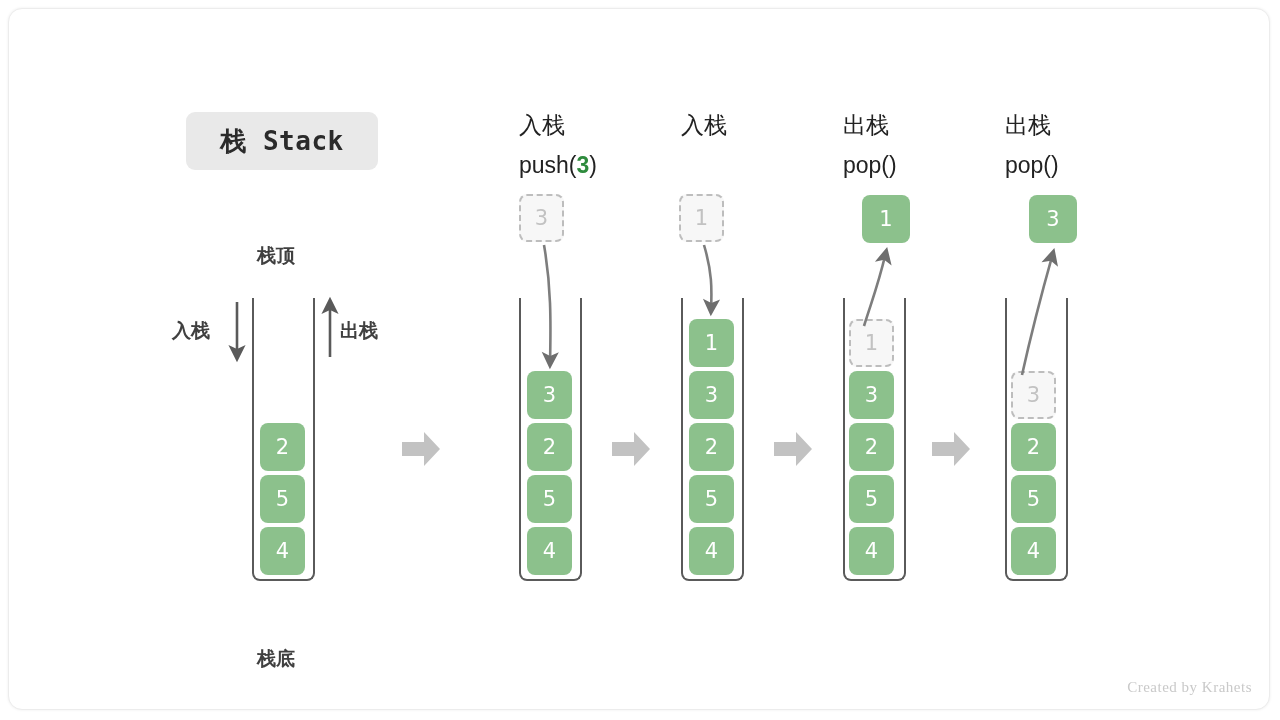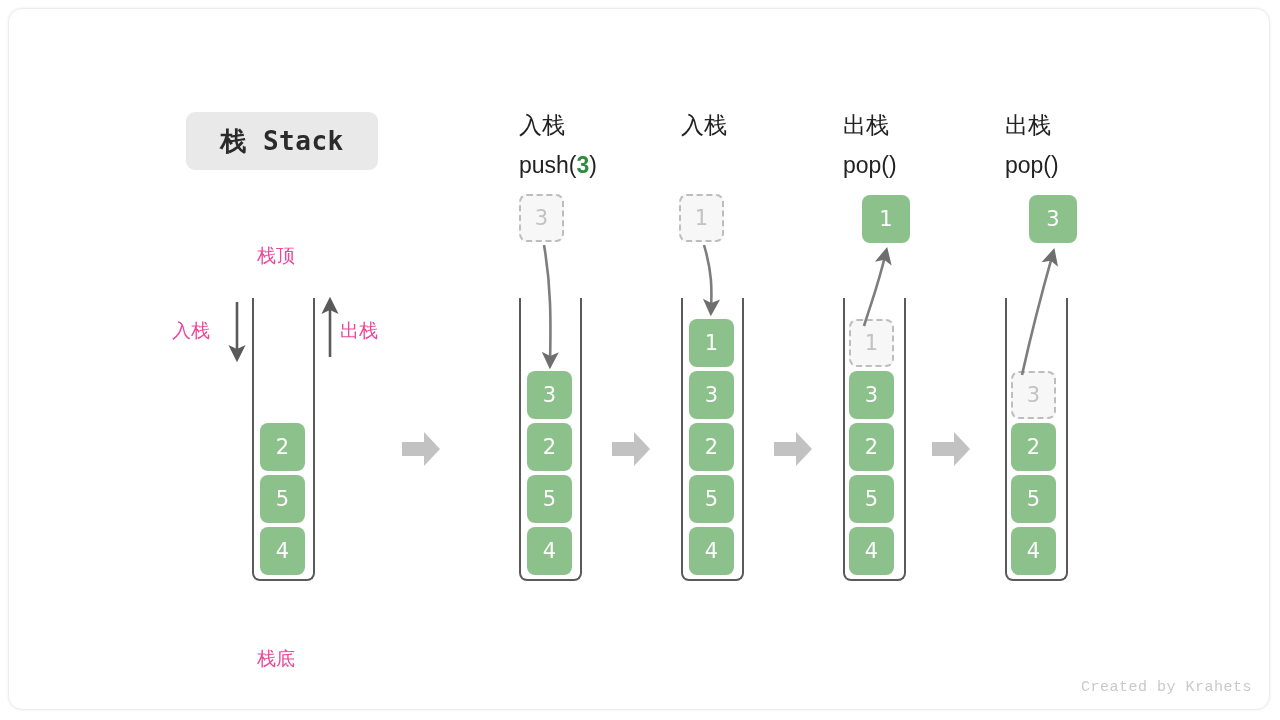--- a/index.html
+++ b/index.html
@@ -46,23 +46,23 @@
     justify-content: center;
     color: #2b2b2b;
     font-size: 26px;
     font-weight: bold;
     letter-spacing: 0.5px;
     font-family: "DejaVu Sans Mono", "Liberation Mono", monospace;
   }
 
   
   .cap-label {
-    color: #ec4899;
+    color: #404040;
     font-size: 19px;
-    font-weight: normal;
+    font-weight: bold;
     font-family: "DejaVu Sans", "Liberation Sans", sans-serif;
     white-space: nowrap;
   }
 
   
   .col-head {
     white-space: nowrap;
     line-height: 40px;
   }
   .col-head .cn {
@@ -115,21 +115,21 @@
   .cell.popped {
     width: 48px;
     height: 48px;
   }
 
   .credit {
     right: 28px;
     bottom: 24px;
     color: #c9c9c9;
     font-size: 15px;
-    font-family: Liberation Mono, monospace;
+    font-family: Liberation Serif, serif;
     letter-spacing: 0.5px;
     white-space: nowrap;
   }
 
   svg.overlay {
     position: absolute;
     left: 0; top: 0;
     width: 1280px; height: 720px;
     pointer-events: none;
   }

